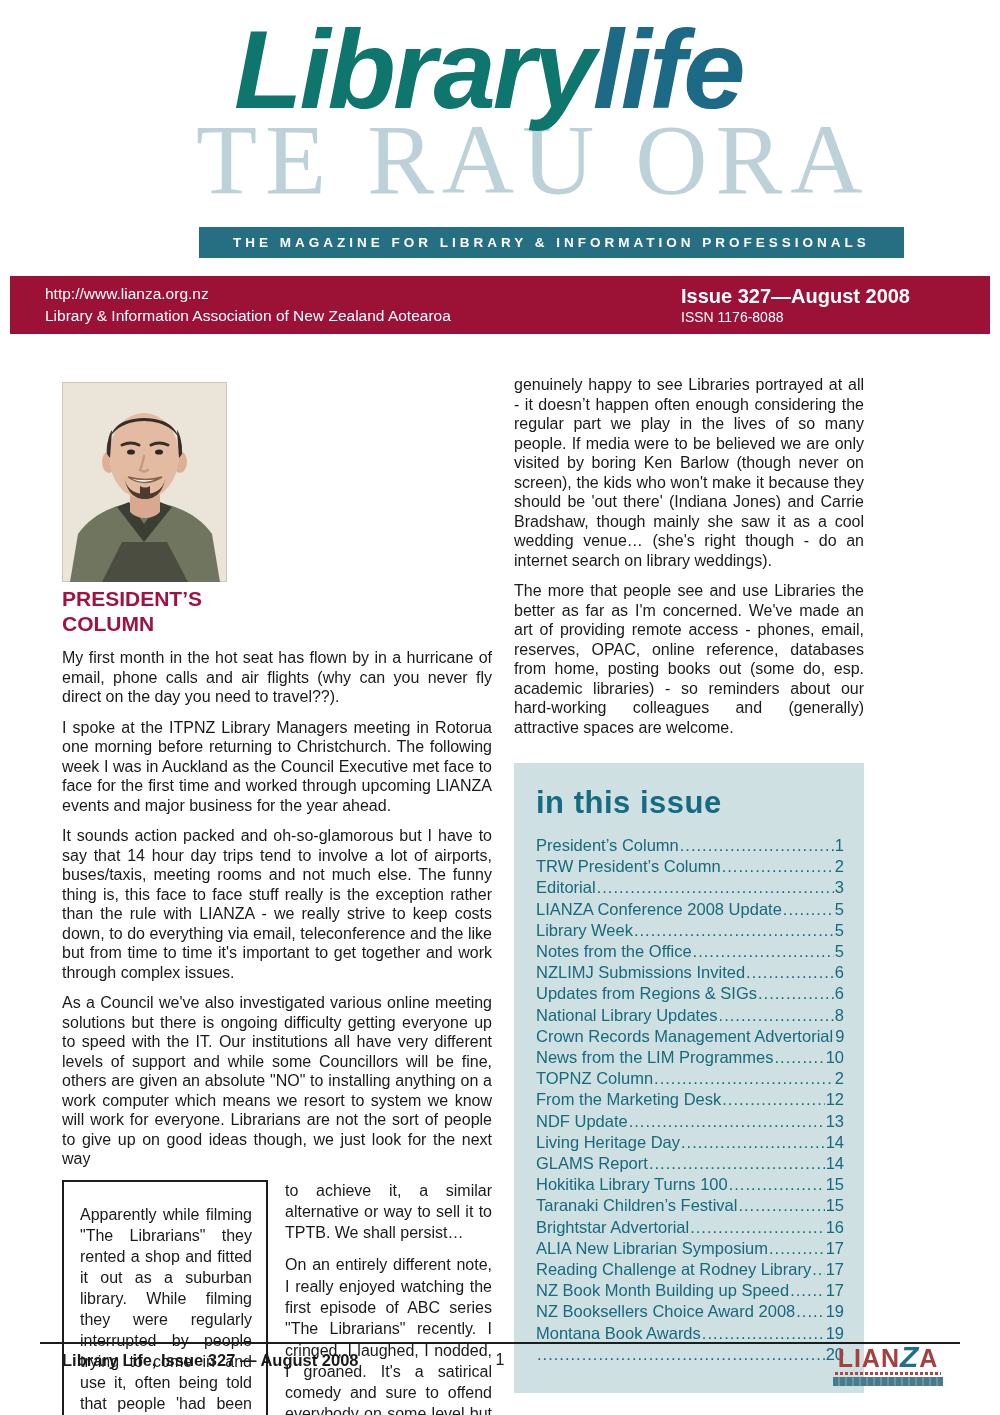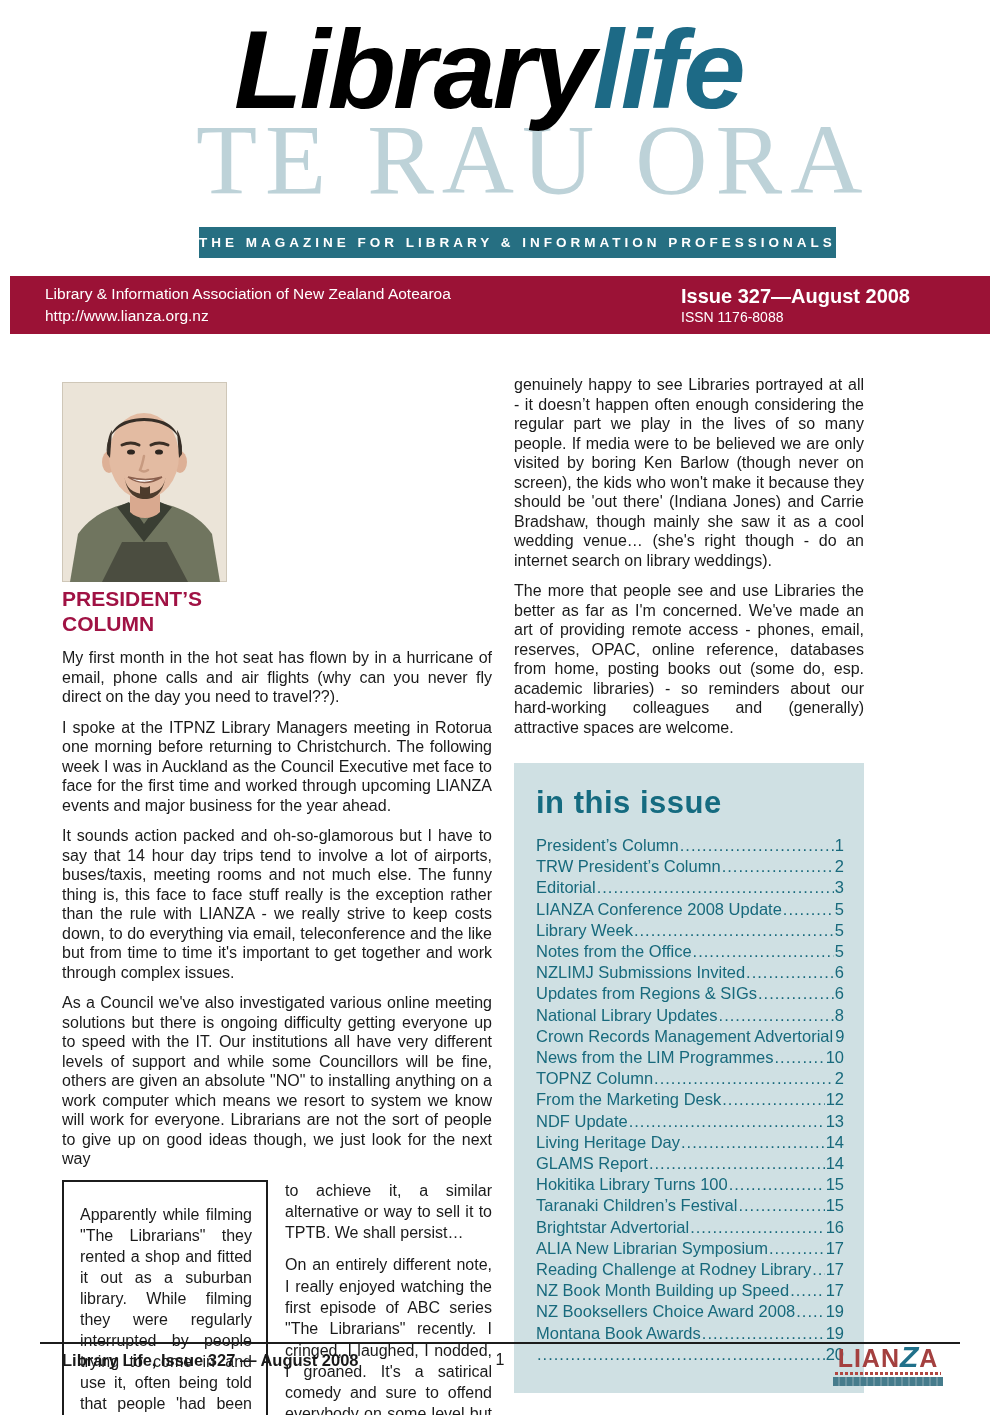--- a/index.html
+++ b/index.html
@@ -15,25 +15,25 @@
     position:absolute; left:196px; top:110px; z-index:1;
     font-family:"Liberation Serif", serif;
     font-size:100px; line-height:1; letter-spacing:8px;
     color:#bdd2d8; white-space:nowrap;
   }
   .main-title {
     position:absolute; left:234px; top:4px; z-index:2;
     font-style:italic; font-weight:bold;
     font-size:112px; line-height:1.18; letter-spacing:-3px; white-space:nowrap;
   }
-  .title-red  { color:#000000; }
+  .title-red  { color:#0f766e; }
   .title-teal { color:#1d6a86; }
   .tagline-bar {
     position:absolute; left:199px; top:227px; z-index:3;
-    width:637px; height:31px; background:#266f82;
+    width:705px; height:31px; background:#266f82;
     color:#ffffff; font-weight:bold; font-size:13.5px;
     letter-spacing:4px; line-height:31px; text-align:center; white-space:nowrap;
   }
 
   
   .banner {
     position:absolute; left:10px; top:276px; width:980px; height:58px;
     background:#9b1236; color:#ffffff;
     display:flex; justify-content:space-between; align-items:center;
   }
@@ -121,22 +121,22 @@
 <div id="page">
 
   <div class="maori-title">TE RAU ORA</div>
   <div class="main-title">
     <span class="title-red">Library</span><span class="title-teal">life</span>
   </div>
   <div class="tagline-bar">THE MAGAZINE FOR LIBRARY &amp; INFORMATION PROFESSIONALS</div>
 
   <div class="banner">
     <div class="banner-left">
+      <div>http://www.lianza.org.nz</div>
       <div>Library &amp; Information Association of New Zealand Aotearoa</div>
-      <div>http://www.lianza.org.nz</div>
     </div>
     <div class="banner-right">
       <div class="banner-issue">Issue 327—August 2008</div>
       <div class="banner-issn">ISSN 1176-8088</div>
     </div>
   </div>
 
   <div class="col-left">
     <svg class="photo" viewBox="0 0 165 200" xmlns="http://www.w3.org/2000/svg">
       <rect x="0" y="0" width="165" height="200" fill="#ebe4d8"></rect>

